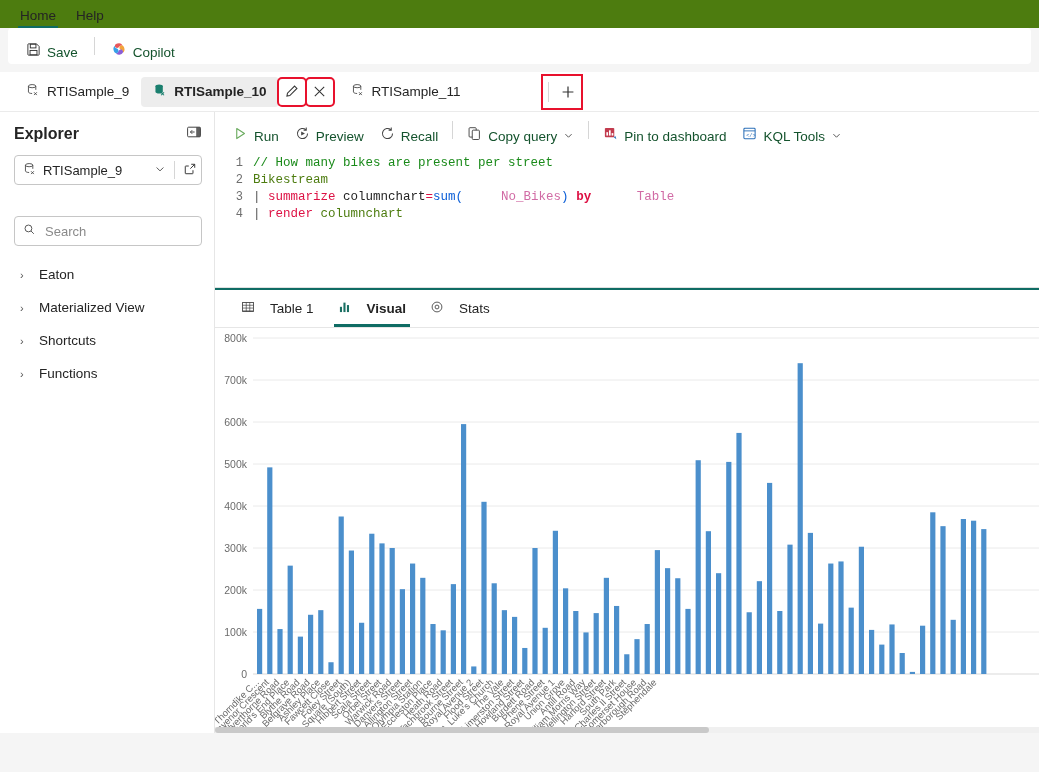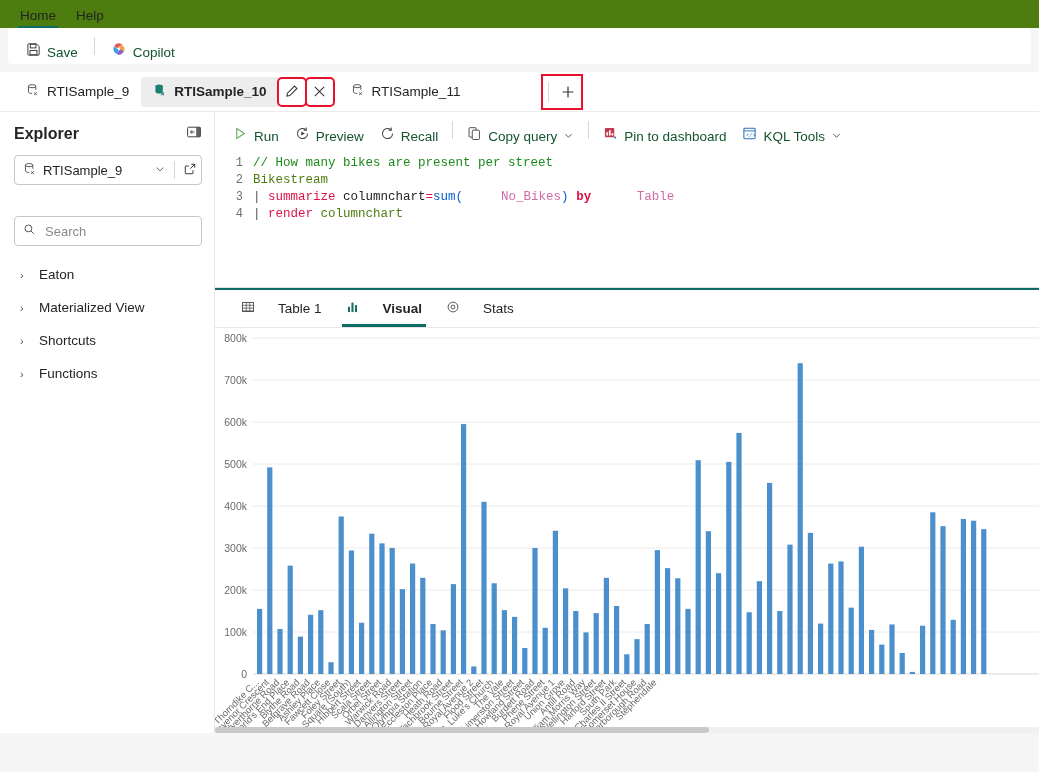--- a/index.html
+++ b/index.html
@@ -185,21 +185,21 @@
 
   
   .results { flex: 1; background: #ffffff; display: flex; flex-direction: column; min-height: 0; }
   .results-top-accent { height: 2px; background: #0f6c64; }
   .restabs {
     height: 38px; display: flex; align-items: center;
     padding-left: 16px; gap: 4px;
     border-bottom: 1px solid #e6e6e6;
   }
   .restab {
-    display: flex; align-items: center; gap: 23px;
+    display: flex; align-items: center; gap: 15px;
     height: 36px; padding: 0 10px;
     cursor: pointer; font-size: 13.5px; color: #242424;
     position: relative;
   }
   .restab.active { font-weight: 600; }
   .restab.active::after {
     content: ""; position: absolute; left: 6px; right: 6px; bottom: 0;
     height: 2.5px; background: #0f6c64;
   }
 

